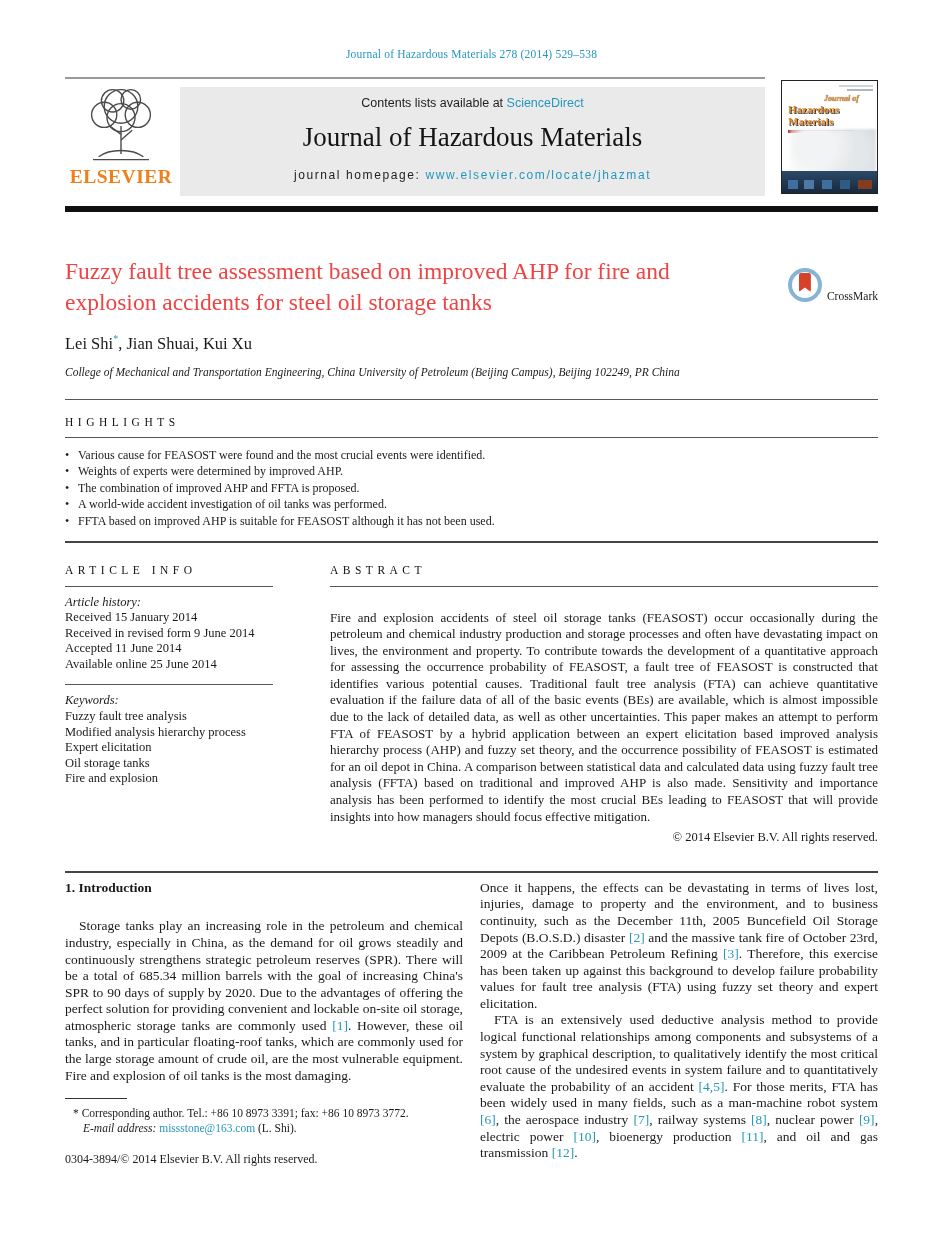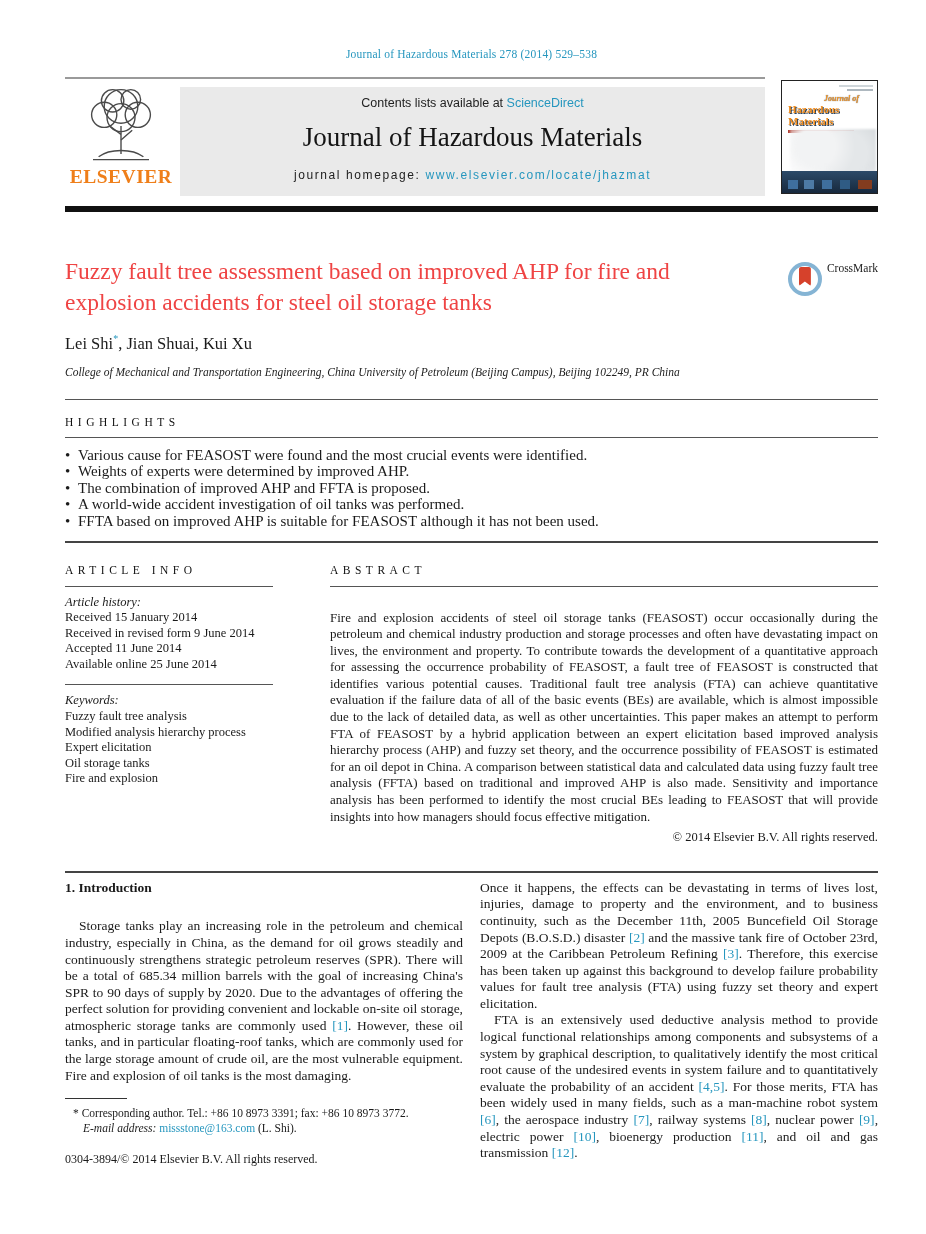--- a/index.html
+++ b/index.html
@@ -44,37 +44,37 @@
   .cover-j3{position:absolute;left:6px;top:34px;font-weight:bold;font-size:11px;color:#f08c1e;text-shadow:1px 1px 0 #27405c;}
   .cover-redbar{position:absolute;left:6px;top:49px;width:66px;height:3px;background:#b03a2e;}
   .cover-plant{position:absolute;left:0;bottom:0;width:100%;height:22px;
     background:linear-gradient(180deg,#2c4a68,#17293d);}
   .cover-plant i{position:absolute;bottom:4px;width:10px;height:9px;background:#3f6f9e;display:block;}
   .black-rule{height:6px;background:#111;margin-top:9px;}
 
   
   .title-row{display:flex;margin-top:44px;}
   .paper-title{font-size:23.5px;line-height:31px;width:672px;color:#ef4444;}
-  .crossmark{margin-left:auto;display:flex;align-items:flex-start;height:40px;margin-top:6px;}
+  .crossmark{margin-left:auto;display:flex;align-items:flex-end;height:40px;margin-top:6px;}
   .cm-circle{position:relative;width:26px;height:26px;border-radius:50%;background:#fff;border:4px solid #85b4d4;}
   .cm-mark{position:absolute;left:7px;top:1px;width:12px;height:19px;background:#d6412b;border-radius:2px;
     clip-path:polygon(0 0,100% 0,100% 100%,50% 76%,0 100%);}
   .cm-label{font-size:11.5px;margin-left:5px;color:#222;}
   .authors{font-size:16.5px;margin-top:15px;}
   .authors sup{font-size:10px;color:#2596be;}
   .affiliation{font-size:11.5px;font-style:italic;margin-top:12px;color:#222;}
 
   .rule{height:1.5px;background:#444;border:0;margin:0;}
   .rule-thin{height:1px;background:#555;border:0;margin:0;}
 
   
   .sec-heading{font-size:11.5px;letter-spacing:4.5px;color:#111;}
   .hl-heading{margin-top:16px;}
   .hl-rule{margin-top:9px;}
-  .hl-list{list-style:none;margin:9px 0 0 0;padding:0;font-size:15px;line-height:16.5px;}
+  .hl-list{list-style:none;margin:9px 0 0 0;padding:0;font-size:12px;line-height:16.5px;}
   .hl-list li{padding-left:13px;position:relative;}
   .hl-list li::before{content:"•";position:absolute;left:0;top:0;}
 
   
   .full-rule-1{margin-top:9px;}
   .ia-wrap{display:flex;margin-top:21px;}
   .col-info{width:240px;margin-right:25px;flex-shrink:0;}
   .col-abs{width:548px;}
   .info-rule{margin-top:10px;width:208px;}
   .abs-rule{margin-top:10px;}

